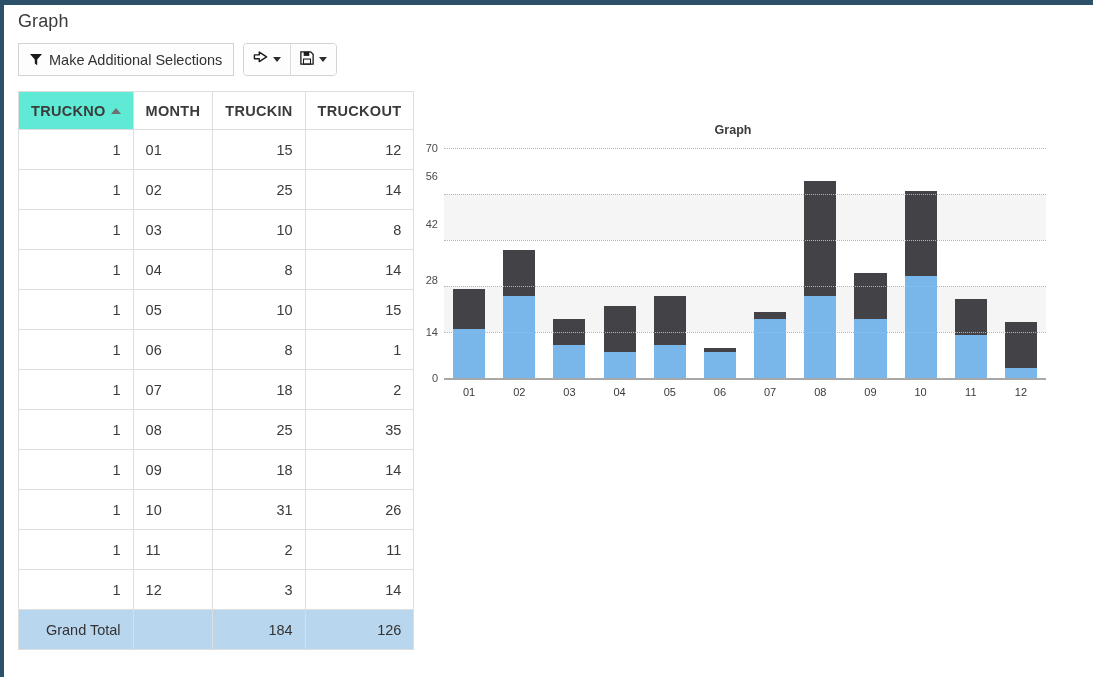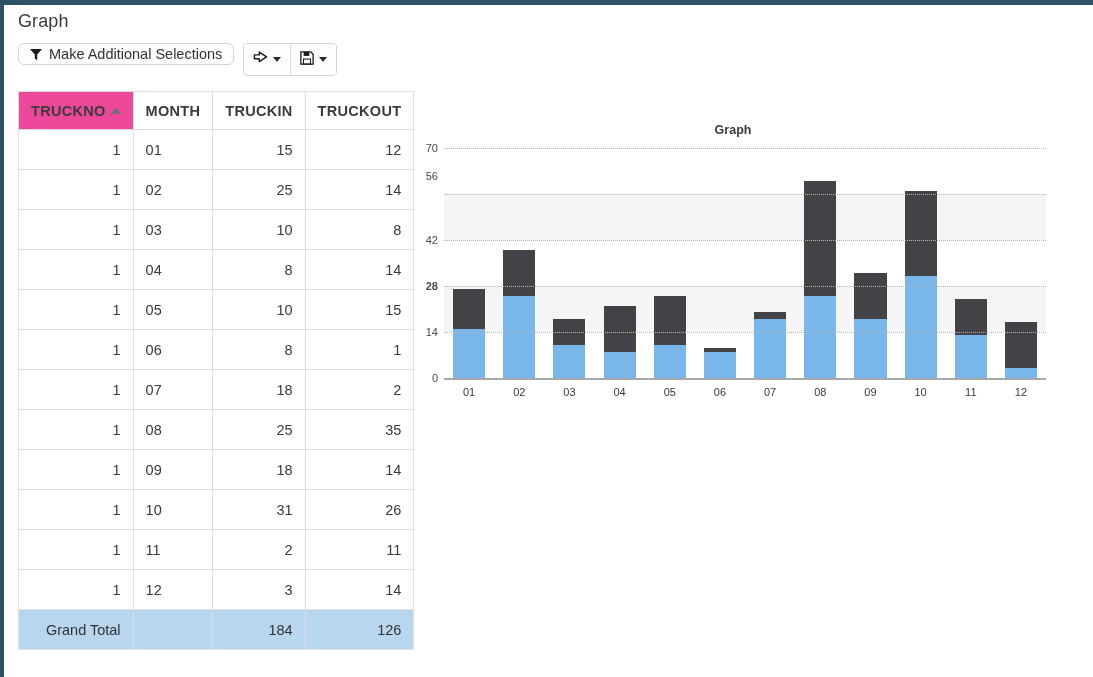--- a/index.html
+++ b/index.html
@@ -30,26 +30,26 @@
 
   
   .toolbar {
     position: absolute;
     left: 14px; top: 38px;
     display: flex;
     align-items: flex-start;
     gap: 9px;
   }
   .btn-sel {
-    height: 22px;
+    height: 33px;
     display: flex; align-items: center;
     padding: 0 11px;
     background: #fdfdfd;
     border: 1px solid #d3d3d3;
-    border-radius: 6px;
+    border-radius: 0;
     font-size: 14.5px;
     color: #333;
     cursor: pointer;
     white-space: nowrap;
   }
   .btn-sel .funnel { margin-right: 7px; display: inline-flex; }
   .btn-group {
     display: flex;
     background: #fdfdfd;
     border: 1px solid #d3d3d3;
@@ -94,21 +94,21 @@
   }
   .grid th {
     font-weight: 700;
     font-size: 14.5px;
     color: #3b3b3b;
     letter-spacing: .3px;
     background: #ffffff;
     height: 38px;
     text-align: center;
   }
-  .grid th.sorted { background: #ec4899; }
+  .grid th.sorted { background: #5eead4; }
   .grid th.num { text-align: right; }
   .grid td.num { text-align: right; }
   .col-truckno  { width: 113px; }
   .col-month    { width: 78px;  }
   .col-truckin  { width: 88px;  }
   .col-truckout { width: 100px; }
   .sort-caret {
     display: inline-block;
     width: 0; height: 0;
     margin-left: 5px;
@@ -416,23 +416,23 @@
               <div class="seg-out" style="height: 46px; background: rgb(66, 66, 71);"></div>
               <div class="seg-in" style="height: 9.85714px; background: rgb(121, 182, 234);"></div>
             </div>
             <div class="xtick">12</div>
           </div>
         </div>
     <div class="ytick" style="top: 230px;">0</div>
         <div class="gridline" style="top: 184px;"></div>
         <div class="ytick" style="top: 184px;">14</div>
         <div class="gridline" style="top: 138px;"></div>
-        <div class="ytick" style="top: 138px; font-weight: bold;">28</div>
+        <div class="ytick" style="top: 132px;">28</div>
         <div class="gridline" style="top: 92px;"></div>
-        <div class="ytick" style="top: 92px;">42</div>
+        <div class="ytick" style="top: 76px;">42</div>
         <div class="gridline" style="top: 46px;"></div>
         <div class="ytick" style="top: 28px;">56</div>
         <div class="gridline" style="top: 0px;"></div>
         <div class="ytick" style="top: 0px;">70</div>
       </div>
   </div>
 
 </div>
 
 </body></html>

